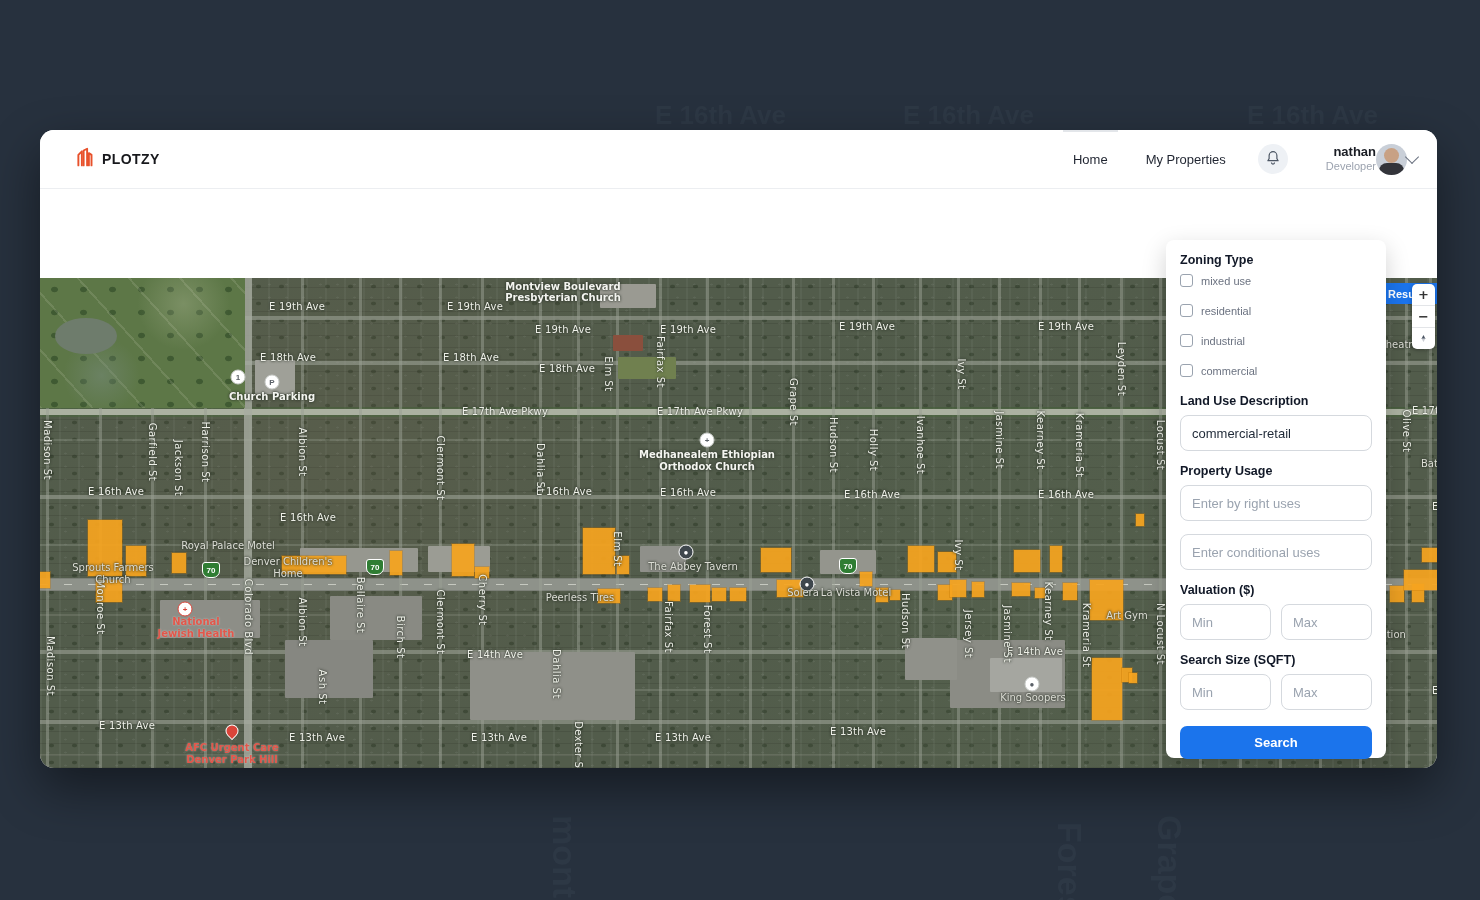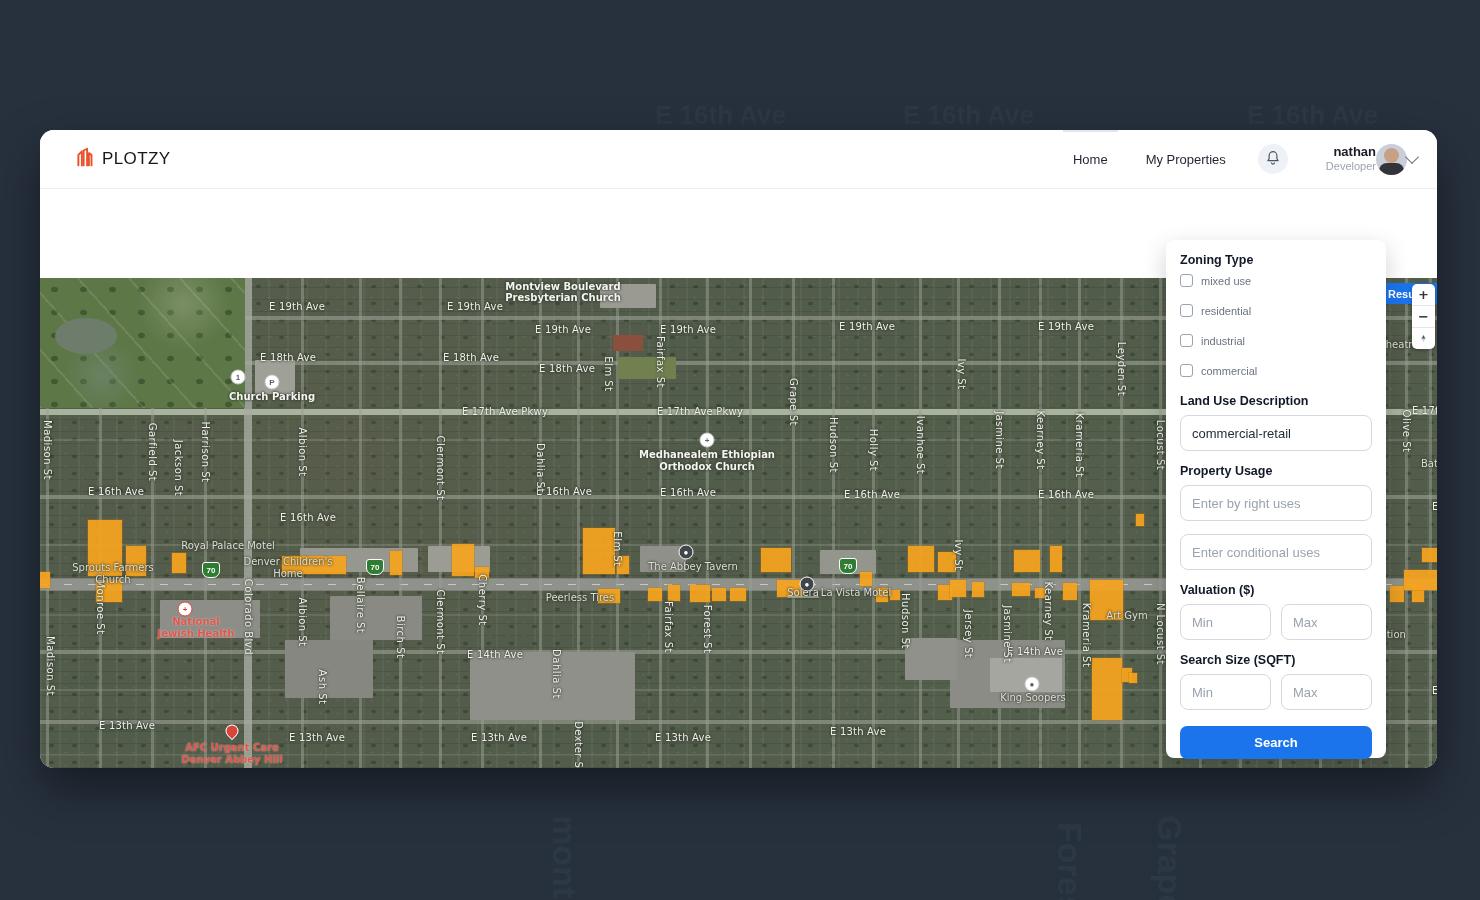--- a/index.html
+++ b/index.html
@@ -8,21 +8,21 @@
   
   .ghosts{position:absolute;inset:0;z-index:1;overflow:hidden}
   .ghost{position:absolute;color:rgba(170,185,205,0.055);font-weight:bold;font-size:26px;white-space:nowrap}
   .ghost.vert{writing-mode:vertical-rl;font-size:34px}
   
   .win{position:absolute;left:40px;top:130px;width:1397px;height:638px;background:#fff;
        border-radius:14px;overflow:hidden;z-index:10;box-shadow:0 20px 50px rgba(0,0,0,.45)}
   
   .topbar{height:58px;display:flex;align-items:center;padding:0 20px 0 34px;border-bottom:1px solid #eceef1;background:#fff;position:relative;z-index:40}
   .brand{display:flex;align-items:center;gap:7px}
-  .brand-text{font-size:17px;font-weight:400;letter-spacing:.4px;color:#17181c}
+  .brand-text{font-size:14px;font-weight:700;letter-spacing:.4px;color:#17181c}
   .nav{margin-left:auto;display:flex;align-items:center;gap:38px}
   .nav-item{font-size:13px;color:#1f2430;cursor:pointer;position:relative;white-space:nowrap}
   .nav-item.active::before{content:"";position:absolute;top:-22px;left:-10px;right:-10px;height:2px;background:#e3e6ea}
   .bell-wrap{width:30px;height:30px;border-radius:50%;background:#eef1f5;display:flex;align-items:center;justify-content:center;cursor:pointer;margin-left:-6px}
   .user{display:flex;align-items:center;cursor:pointer}
   .user-names{text-align:right;line-height:1.15}
   .user-name{font-size:13px;font-weight:bold;color:#1a1d24}
   .user-role{font-size:11px;color:#9ca3af}
   .avatar{width:31px;height:31px;border-radius:50%;background:#c9cfd8;position:relative;overflow:hidden}
   .avatar::before{content:"";position:absolute;left:8px;top:4px;width:15px;height:15px;border-radius:50%;background:#c8a184}
@@ -353,32 +353,32 @@
       <div class="map-l poi" style="left: 523px; top: 19px;">Presbyterian Church</div>
       <div class="map-l poi" style="left: 232px; top: 118px;">Church Parking</div>
       <div class="map-l poi" style="left: 667px; top: 176px;">Medhanealem Ethiopian</div>
       <div class="map-l poi" style="left: 667px; top: 188px;">Orthodox Church</div>
       <div class="map-l shop" style="left: 188px; top: 267px;">Royal Palace Motel</div>
       <div class="map-l shop" style="left: 248px; top: 283px;">Denver Children's</div>
       <div class="map-l shop" style="left: 248px; top: 295px;">Home</div>
       <div class="map-l shop" style="left: 73px; top: 289px;">Sprouts Farmers</div>
       <div class="map-l shop" style="left: 73px; top: 301px;">Church</div>
       <div class="map-l shop" style="left: 653px; top: 288px;">The Abbey Tavern</div>
-      <div class="map-l shop" style="left: 763px; top: 314px; text-decoration: underline;">Solera</div>
+      <div class="map-l shop" style="left: 763px; top: 314px;">Solera</div>
       <div class="map-l shop" style="left: 816px; top: 314px;">La Vista Motel</div>
       <div class="map-l shop" style="left: 540px; top: 319px;">Peerless Tires</div>
       <div class="map-l shop" style="left: 993px; top: 419px;">King Soopers</div>
       <div class="map-l shop" style="left: 1087px; top: 337px;">Art Gym</div>
       <div class="map-l shop" style="left: 1359px; top: 66px;">Theatre</div>
       <div class="map-l shop" style="left: 1334px; top: 356px;">Construction</div>
       <div class="map-l shop left-anchor" style="left: 1381px; top: 185px;">Batavia</div>
       <div class="map-l red" style="left: 156px; top: 343px;">National</div>
       <div class="map-l red" style="left: 156px; top: 355px;">Jewish Health</div>
       <div class="map-l red" style="left: 192px; top: 469px;">AFC Urgent Care</div>
-      <div class="map-l red" style="left: 192px; top: 481px;">Denver Abbey Hill</div>
+      <div class="map-l red" style="left: 192px; top: 481px;">Denver Park Hill</div>
       <button class="results-btn">Results</button>
       <div class="zoomctrl">
       <button>+</button>
       <div class="zdiv"></div>
       <button>−</button>
       <div class="zdiv"></div>
       <div class="compass">
           <span class="n">▲</span>
           <span class="s">▼</span>
         </div>

